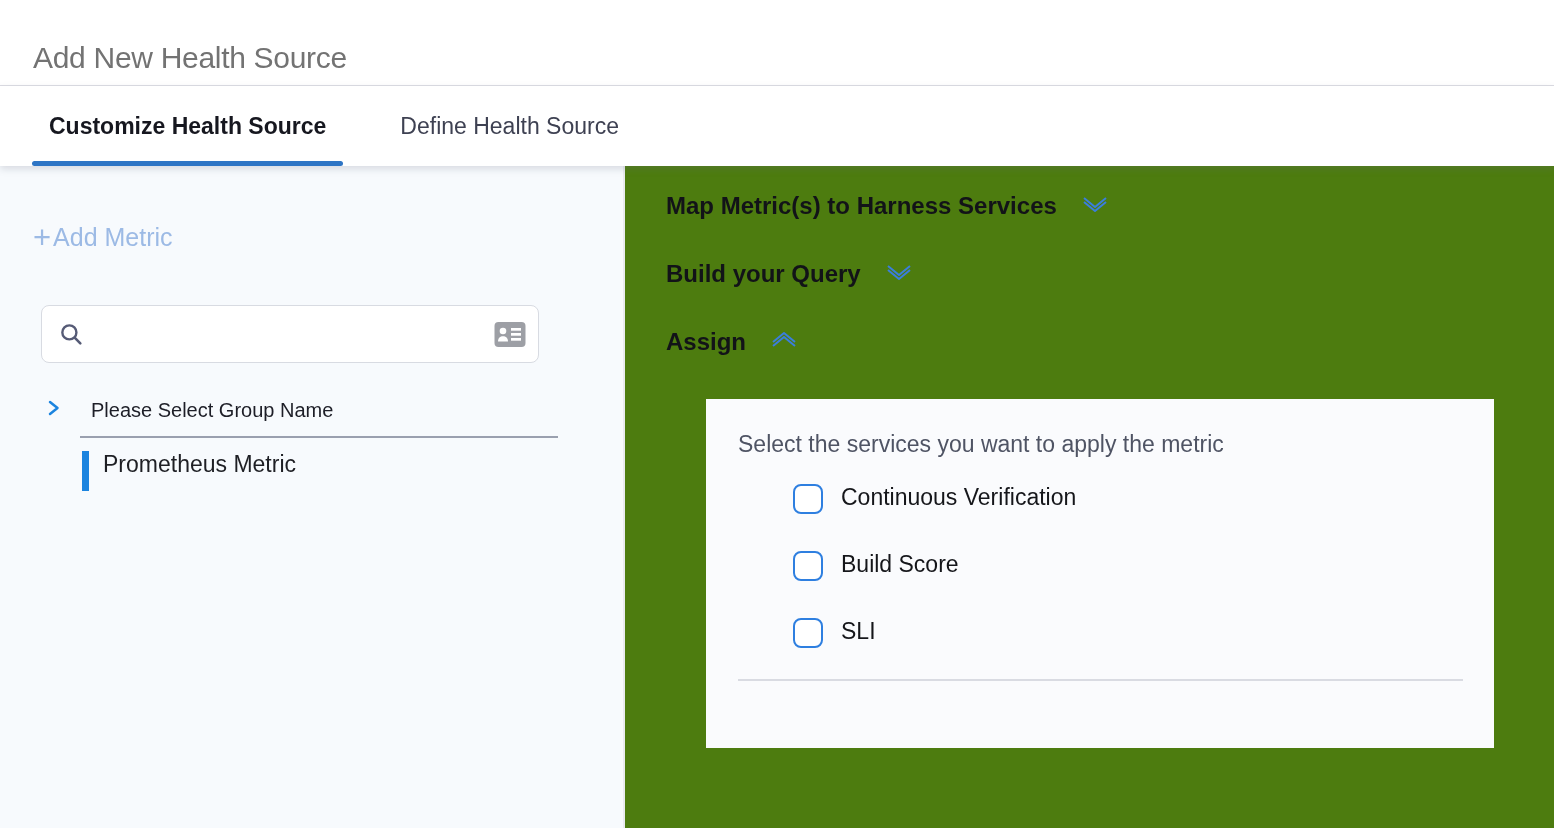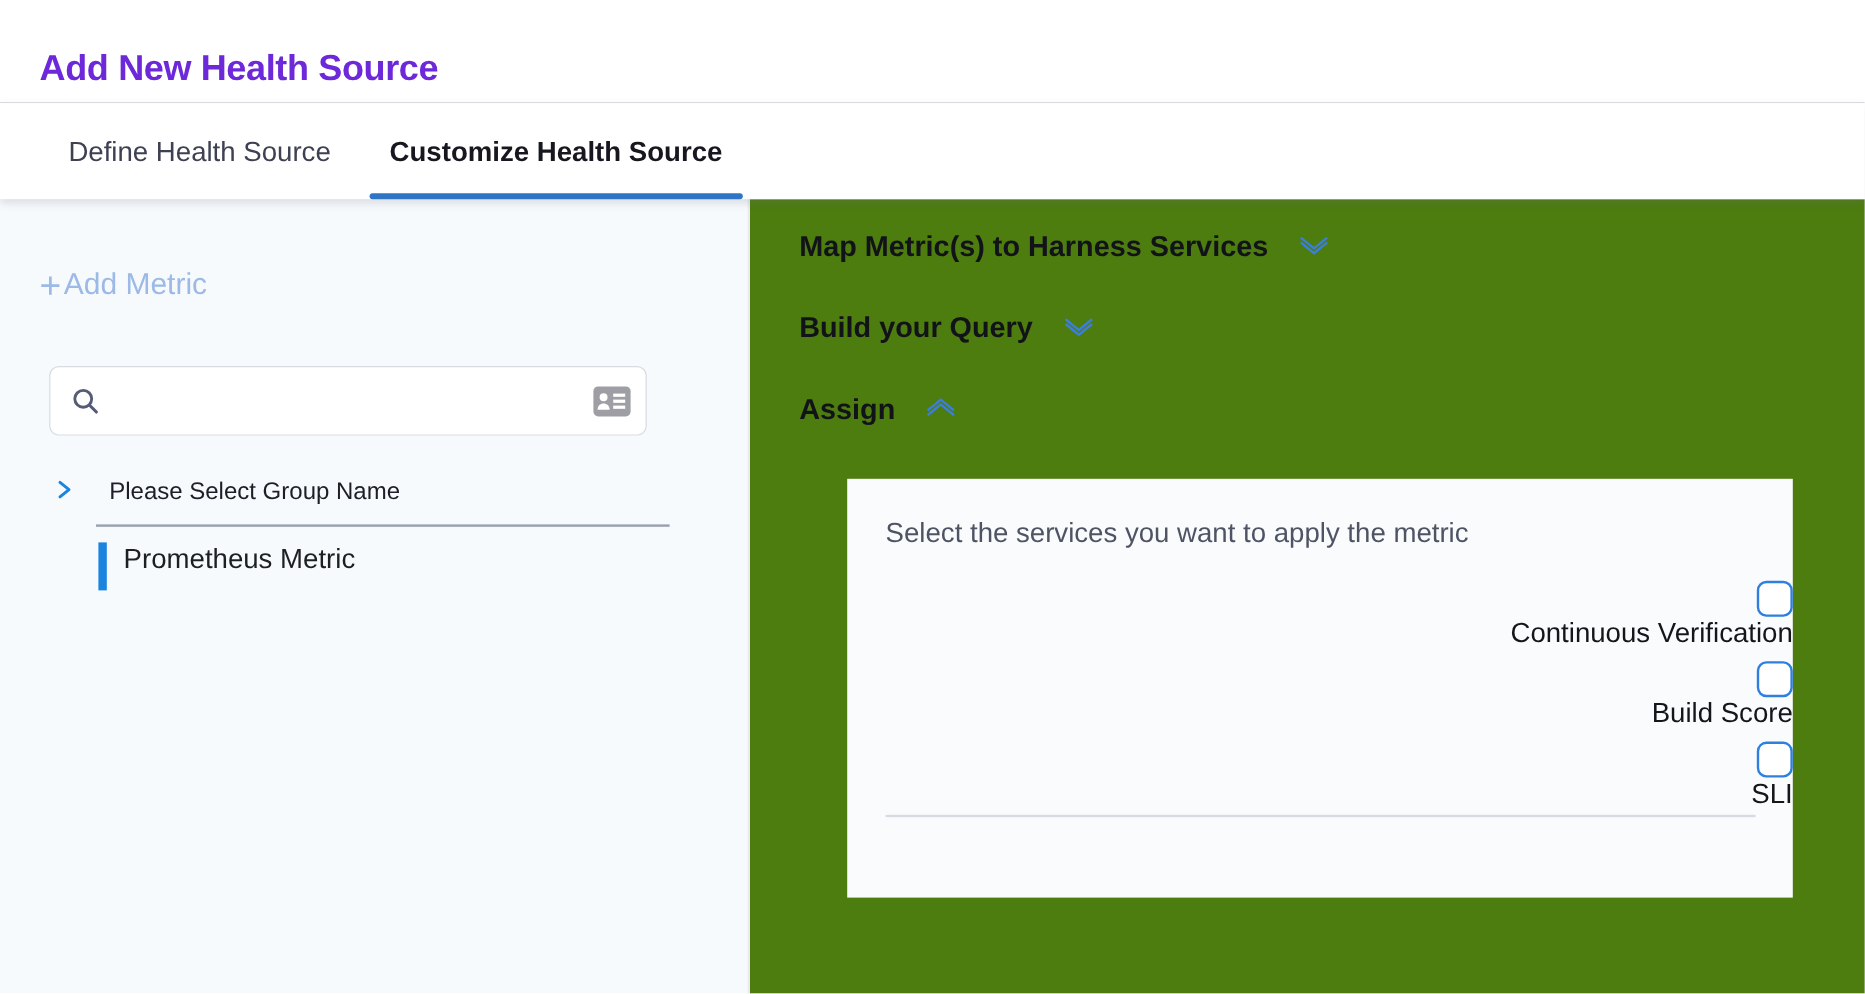--- a/index.html
+++ b/index.html
@@ -2,21 +2,21 @@
 <html><head>
 <meta charset="utf-8">
 <style>
   * { margin:0; padding:0; box-sizing:border-box; }
   html,body { width:1554px; height:828px; overflow:hidden; background:#fff;
               font-family:"Liberation Sans","DejaVu Sans",sans-serif; color:#1c1d26; }
 
   
   .header { height:86px; background:#fff; border-bottom:1px solid #dcdce3;
             display:flex; align-items:center; padding-left:33px; }
-  .page-title { font-size:30px; font-weight:700; color:#6d28d9; letter-spacing:-0.3px;margin-top:30px; }
+  .page-title { font-size:30px; font-weight:400; color:#737373; letter-spacing:-0.3px;margin-top:30px; }
 
   
   .tabbar { height:80px; background:#fff; display:flex; align-items:stretch;
             position:relative; z-index:5;
             box-shadow:0 3px 7px rgba(105,108,128,0.22); }
   .tab { display:flex; align-items:center; font-size:23px; cursor:pointer; position:relative; }
   .tab-define { margin-left:57px; color:#3e4152; font-weight:500; }
   .tab-customize { margin-left:32px; padding:0 17px; color:#16171f; font-weight:700; }
   .tab-customize::after { content:""; position:absolute; left:0; right:0; bottom:0;
             height:5px; background:#2e75c5; border-radius:3px; }
@@ -48,39 +48,39 @@
   .main { flex:1; background:#4d7c0f; padding-left:41px; }
   .section-row { display:flex; align-items:center; cursor:pointer; height:30px; }
   .section-row.first { margin-top:25px; }
   .section-row + .section-row { margin-top:38px; }
   .section-label { font-size:24px; font-weight:700; color:#121318; }
   .section-chevron { margin-left:24px; }
 
   .assign-panel { margin:42px 0 0 40px; width:788px; height:349px; background:#fafbfd; }
   .assign-heading { padding:32px 0 0 32px; font-size:23px; color:#4f5464; }
   .checkbox-list { margin:26px 0 0 87px; }
-  .checkbox-row { display:flex; align-items:flex-end; margin-bottom:37px; cursor:pointer; height:30px;flex-direction:column; }
+  .checkbox-row { display:flex; align-items:flex-start; margin-bottom:37px; cursor:pointer; height:30px; }
   .checkbox-box { width:30px; height:30px; border:2px solid #2e7fe0; border-radius:8px;
                   background:#fff; flex:0 0 auto; }
   .checkbox-label { margin-left:18px; font-size:23px; color:#15161a; }
   .panel-divider { margin:-6px 31px 0 32px; height:2px; background:#d9dbe2; }
 </style>
 </head>
 <body>
 
 <div class="header">
   <div class="page-title">Add New Health Source</div>
 </div>
 
 <div class="tabbar">
+  <div class="tab tab-customize">
+    <span>Customize Health Source</span>
+  </div>
   <div class="tab tab-define">
     <span>Define Health Source</span>
-  </div>
-  <div class="tab tab-customize">
-    <span>Customize Health Source</span>
   </div>
 </div>
 
 <div class="content">
 
   <div class="sidebar">
     <div class="add-metric">
       <span class="plus">+</span>
       <span class="add-label">Add Metric</span>
     </div>

